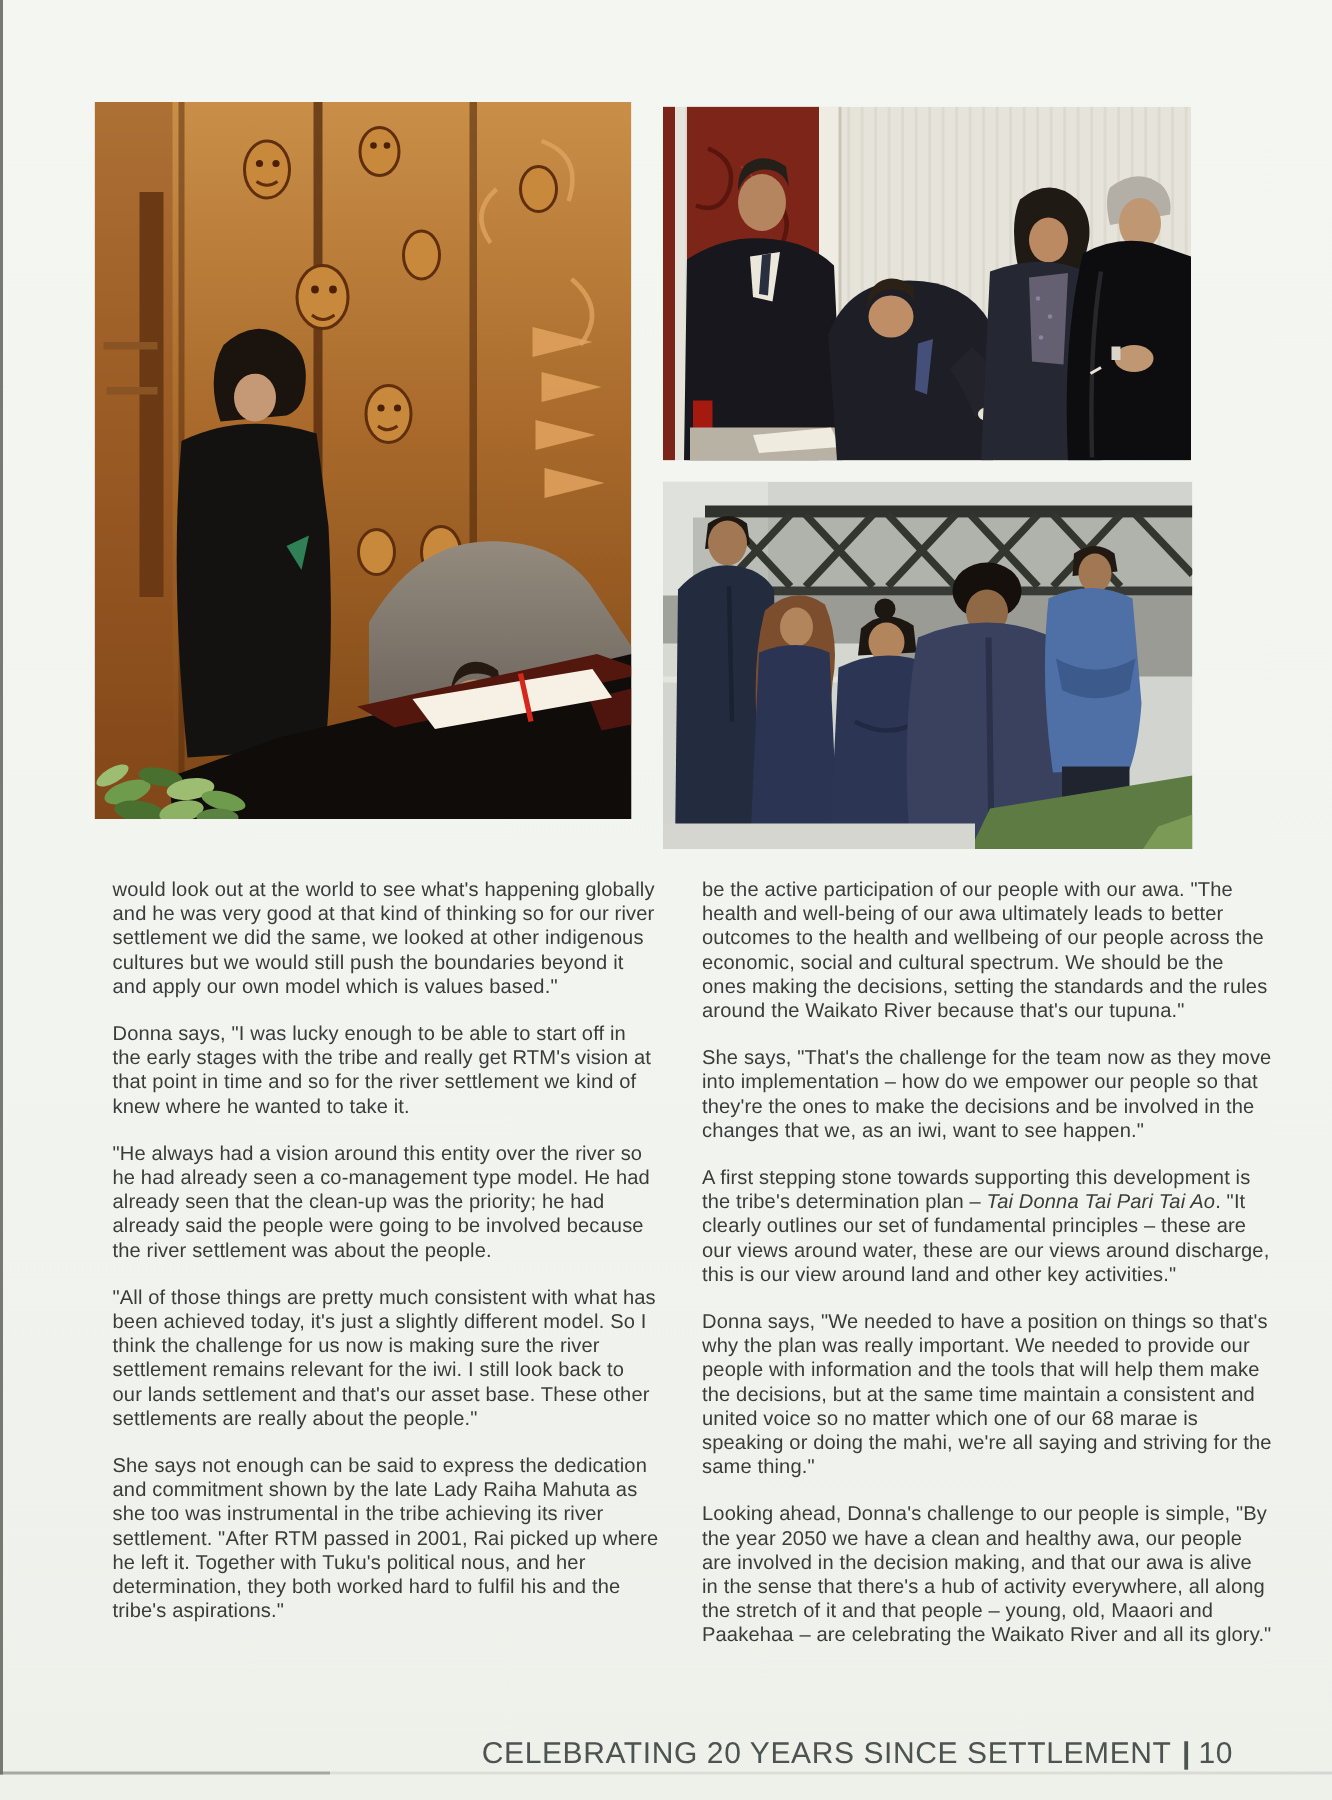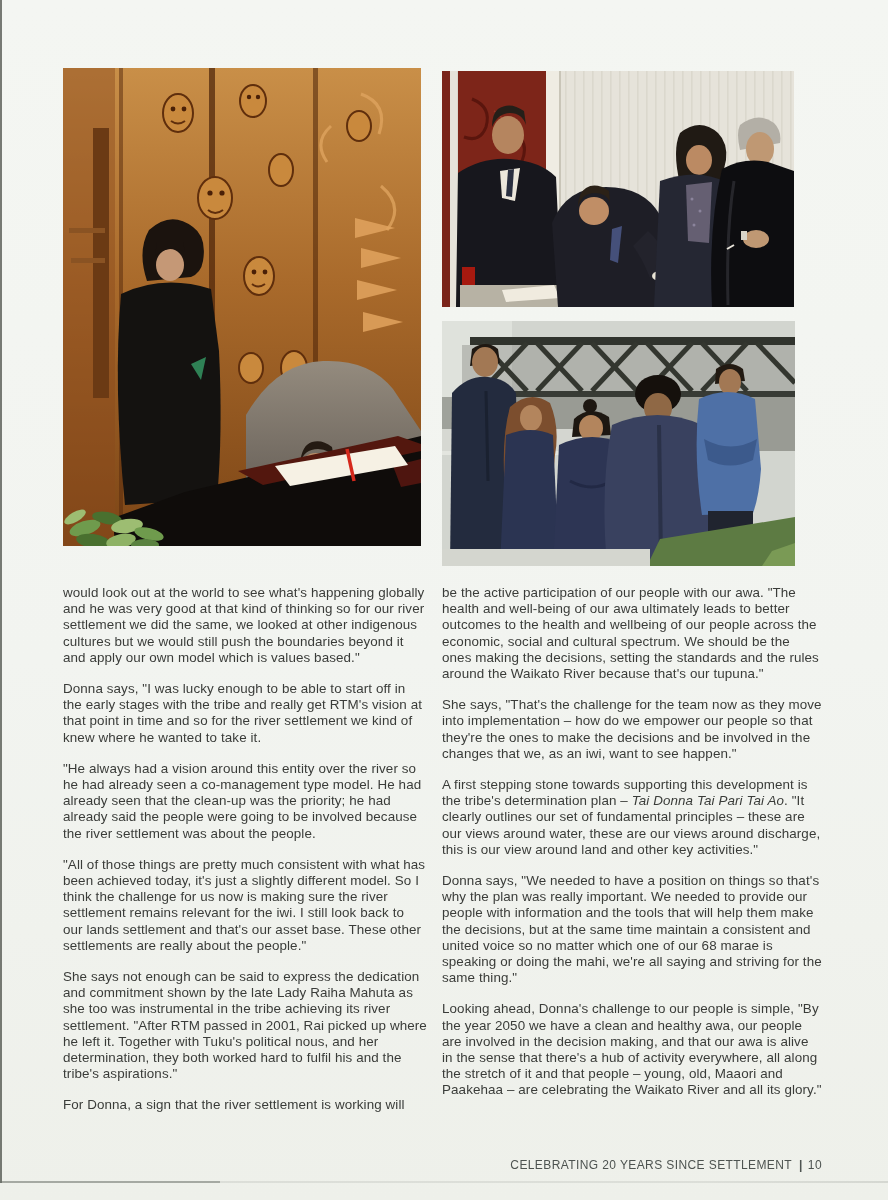--- a/index.html
+++ b/index.html
@@ -22,28 +22,28 @@
     background:linear-gradient(90deg,#6a6f68 0 220px,rgba(106,111,104,.25) 220px 80%,rgba(106,111,104,.35) 100%);
     opacity:.55;
   }
   .photo{position:absolute;overflow:hidden;}
   .photo svg{display:block;width:100%;height:100%;}
   #photo-left{left:63px;top:68px;width:358px;height:478px;}
   #photo-top-right{left:442px;top:71px;width:352px;height:236px;}
   #photo-bottom-right{left:442px;top:321px;width:353px;height:245px;}
   .col{
     position:absolute;top:585px;color:#3a3c39;
-    font-size:13.4px;line-height:16.2px;letter-spacing:0.1px;
+    font-size:13.4px;line-height:16.2px;letter-spacing:0.1px;margin-left:12px;
   }
   .col-left{left:63px;width:364px;}
-  .col-right{left:442px;width:380px;}
+  .col-right{left:456px;width:380px;}
   .col p{margin:0 0 15px 0;}
   .footer{
     position:absolute;top:1158px;right:66px;
-    color:#4d5350;font-size:12px;letter-spacing:0.4px;
+    color:#4d5350;font-size:20px;letter-spacing:0.4px;
     white-space:nowrap;
   }
   .footer .sep{font-weight:bold;margin:0 5px 0 7px;}
 </style>
 </head>
 <body>
 
 <div class="page">
 
   <div class="edge-left"></div>
@@ -275,21 +275,20 @@
       <polygon points="330,230 353,222 353,245 320,245" fill="#7a9a55"></polygon>
     </svg>
   </div>
 
   <div class="col col-left">
     <p>would look out at the world to see what's happening globally and he was very good at that kind of thinking so for our river settlement we did the same, we looked at other indigenous cultures but we would still push the boundaries beyond it and apply our own model which is values based."</p>
     <p>Donna says, "I was lucky enough to be able to start off in the early stages with the tribe and really get RTM's vision at that point in time and so for the river settlement we kind of knew where he wanted to take it.</p>
     <p>"He always had a vision around this entity over the river so he had already seen a co-management type model. He had already seen that the clean-up was the priority; he had already said the people were going to be involved because the river settlement was about the people.</p>
     <p>"All of those things are pretty much consistent with what has been achieved today, it's just a slightly different model. So I think the challenge for us now is making sure the river settlement remains relevant for the iwi. I still look back to our lands settlement and that's our asset base. These other settlements are really about the people."</p>
     <p>She says not enough can be said to express the dedication and commitment shown by the late Lady Raiha Mahuta as she too was instrumental in the tribe achieving its river settlement. "After RTM passed in 2001, Rai picked up where he left it. Together with Tuku's political nous, and her determination, they both worked hard to fulfil his and the tribe's aspirations."</p>
-    <p>For Donna, a sign that the river settlement is working will</p>
   </div>
 
   <div class="col col-right">
     <p>be the active participation of our people with our awa. "The health and well-being of our awa ultimately leads to better outcomes to the health and wellbeing of our people across the economic, social and cultural spectrum. We should be the ones making the decisions, setting the standards and the rules around the Waikato River because that's our tupuna."</p>
     <p>She says, "That's the challenge for the team now as they move into implementation – how do we empower our people so that they're the ones to make the decisions and be involved in the changes that we, as an iwi, want to see happen."</p>
     <p><span>A first stepping stone towards supporting this development is the tribe's determination plan – </span><i>Tai Donna Tai Pari Tai Ao</i><span>. "It clearly outlines our set of fundamental principles – these are our views around water, these are our views around discharge, this is our view around land and other key activities."</span></p>
     <p>Donna says, "We needed to have a position on things so that's why the plan was really important. We needed to provide our people with information and the tools that will help them make the decisions, but at the same time maintain a consistent and united voice so no matter which one of our 68 marae is speaking or doing the mahi, we're all saying and striving for the same thing."</p>
     <p>Looking ahead, Donna's challenge to our people is simple, "By the year 2050 we have a clean and healthy awa, our people are involved in the decision making, and that our awa is alive in the sense that there's a hub of activity everywhere, all along the stretch of it and that people – young, old, Maaori and Paakehaa – are celebrating the Waikato River and all its glory."</p>
   </div>
 

